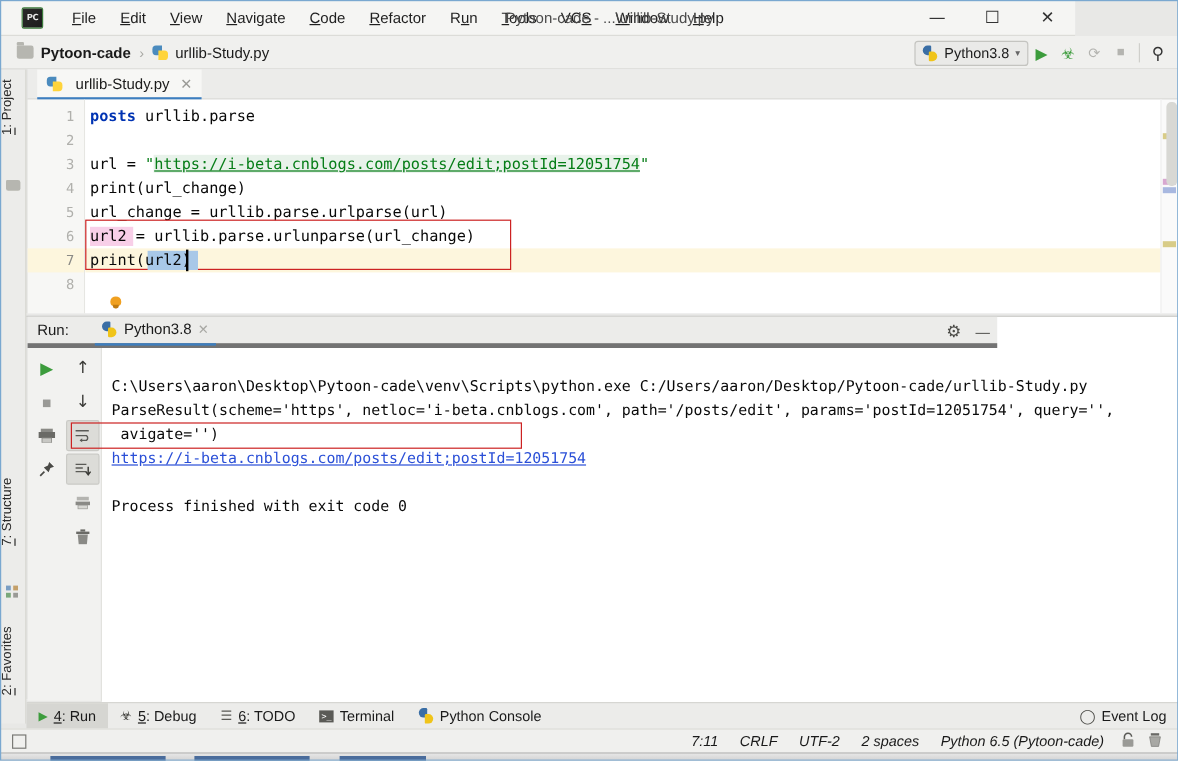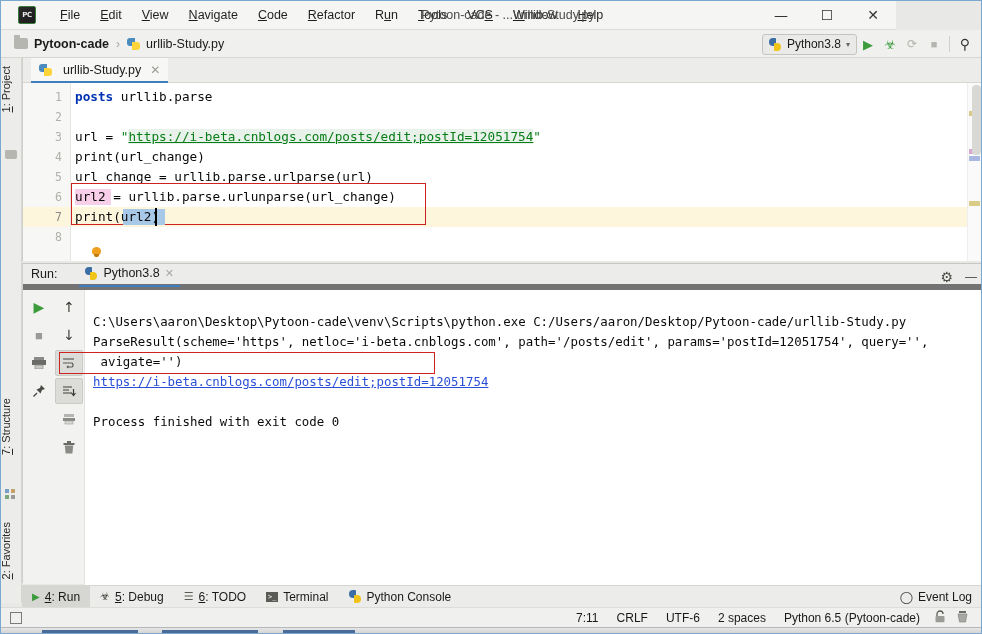--- a/index.html
+++ b/index.html
@@ -211,22 +211,22 @@
     background:#d8d8d4; border-radius:4px;
   }
 
   
   .runwin {
     position: absolute; left: 22px; top: 263px; width: 960px; height: 320px;
     background: #fff; border-left: 1px solid #cfcfcb;
     border-top: 1px solid #c6c6c2;
   }
   .runhdr {
-    position: absolute; left:0; top:0; width:960px; height:26px;
-    background:#ececea; border-bottom:6px solid #737373;
+    position: absolute; left:0; top:0; width:808px; height:26px;
+    background:#ececea; border-bottom:4px solid #737373;
     display:flex; align-items:center;
   }
   .runlabel { font-size:12.5px; color:#1a1a1a; margin-left:8px; }
   .runtab {
     display:flex; align-items:center; gap:5px; margin-left:22px;
     font-size:12.5px; color:#1a1a1a;
     border-bottom:2px solid #3d7ebf; height:26px; padding:0 6px;
   }
   .runhdr-right { position:absolute; right:6px; top:0; height:26px;
     display:flex; align-items:center; gap:12px; }
@@ -273,21 +273,21 @@
     align-items:center; gap:5px; font-size:12px; color:#1a1a1a; }
 
   
   .statusbar {
     position:absolute; left:0; top:607px; width:982px; height:20px;
     background:#f0f0ee; border-top:1px solid #dcdcd8;
     display:flex; align-items:center;
   }
   .sb-left { margin-left:10px; display:flex; align-items:center; }
   .sb-right { position:absolute; right:8px; display:flex;
-    align-items:center; gap:0; }
+    align-items:center; gap:0;font-style:italic; }
   .sb-item { font-size:12px; color:#1a1a1a; padding:0 9px; white-space:nowrap; }
 
   
   .taskbar {
     position:absolute; left:0; top:627px; width:982px; height:7px;
     background: linear-gradient(#e6e6e6,#d2d2d2);
     border-top:1px solid #b8b8b8;
   }
   .tb-w { position:absolute; top:2px; height:5px; background:#4a6c9b; }
 
@@ -515,21 +515,21 @@
     </div>
   </div>
 
   <div class="statusbar">
     <div class="sb-left">
       <span style="display:inline-block;width:12px;height:12px;border:1.4px solid #7a7a76;"></span>
     </div>
     <div class="sb-right">
       <span class="sb-item">7:11</span>
       <span class="sb-item">CRLF</span>
-      <span class="sb-item">UTF-6</span>
+      <span class="sb-item">UTF-2</span>
       <span class="sb-item">2 spaces</span>
       <span class="sb-item">Python 6.5 (Pytoon-cade)</span>
       <span class="sb-item" style="padding:0 5px;">
         <svg width="12" height="13" viewBox="0 0 12 13">
           <path d="M3 6 V4 a3 3 0 0 1 6 0" fill="none" stroke="#5a5a56" stroke-width="1.3"></path>
           <rect x="1.5" y="6" width="9" height="6.2" rx="1" fill="#9a9a96"></rect>
         </svg>
       </span>
       <span class="sb-item" style="padding:0 5px;">
         <svg width="13" height="13" viewBox="0 0 13 13">

